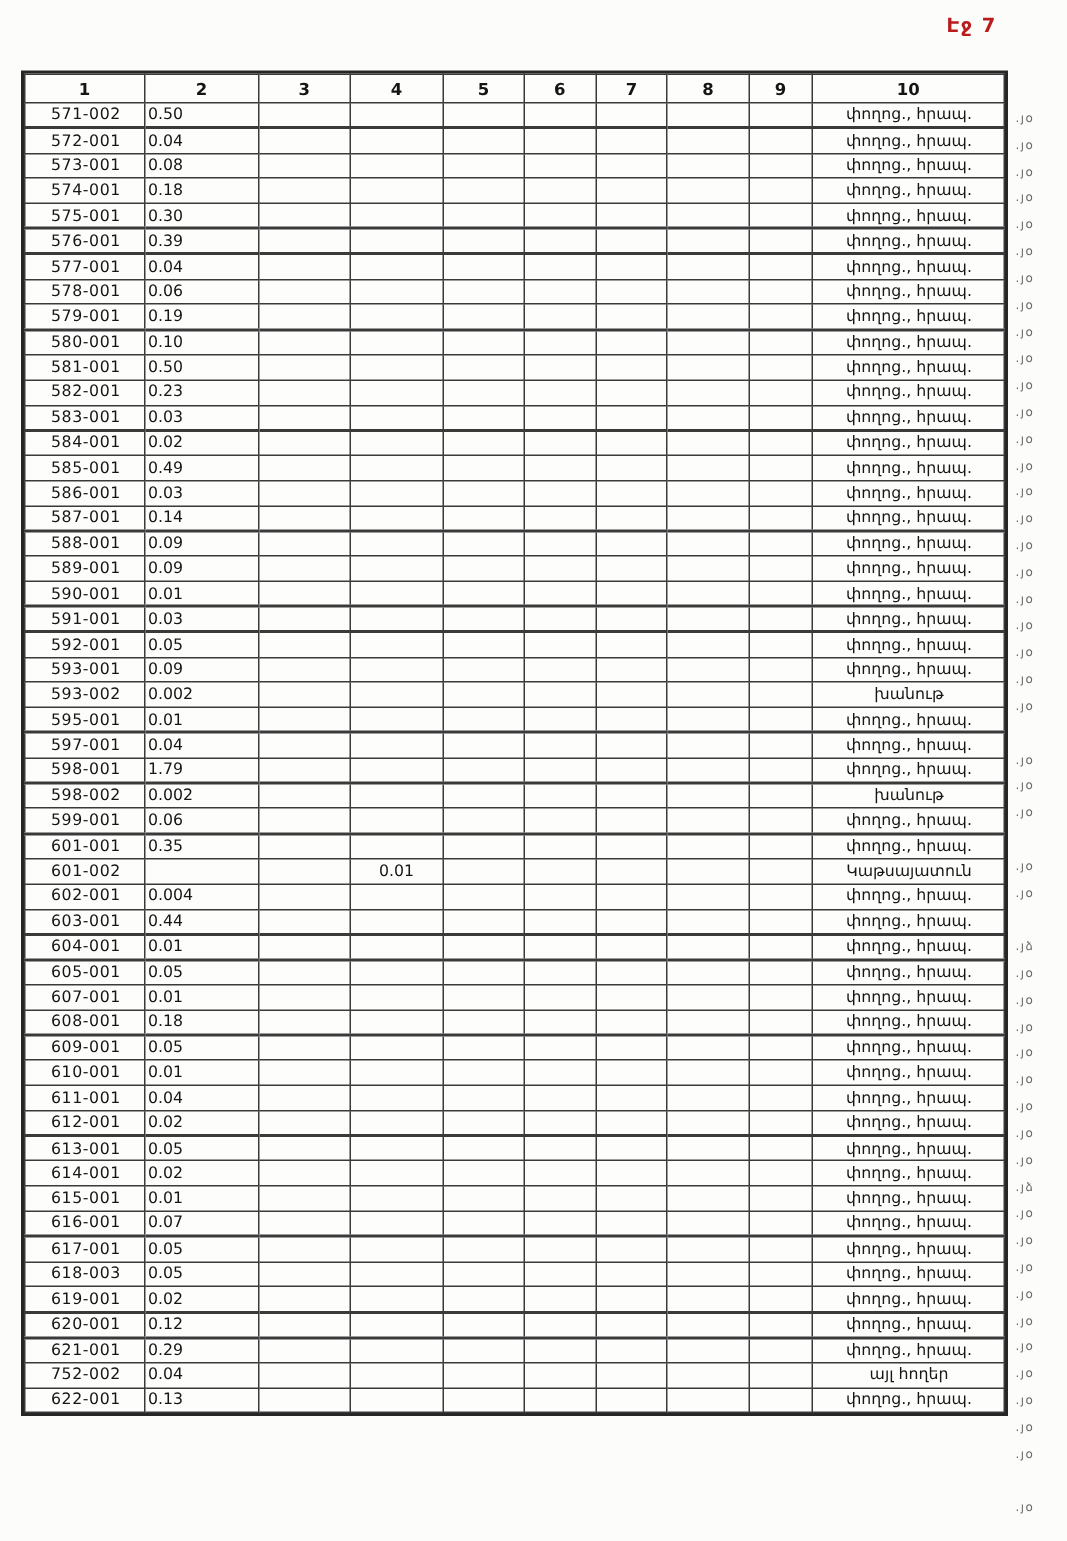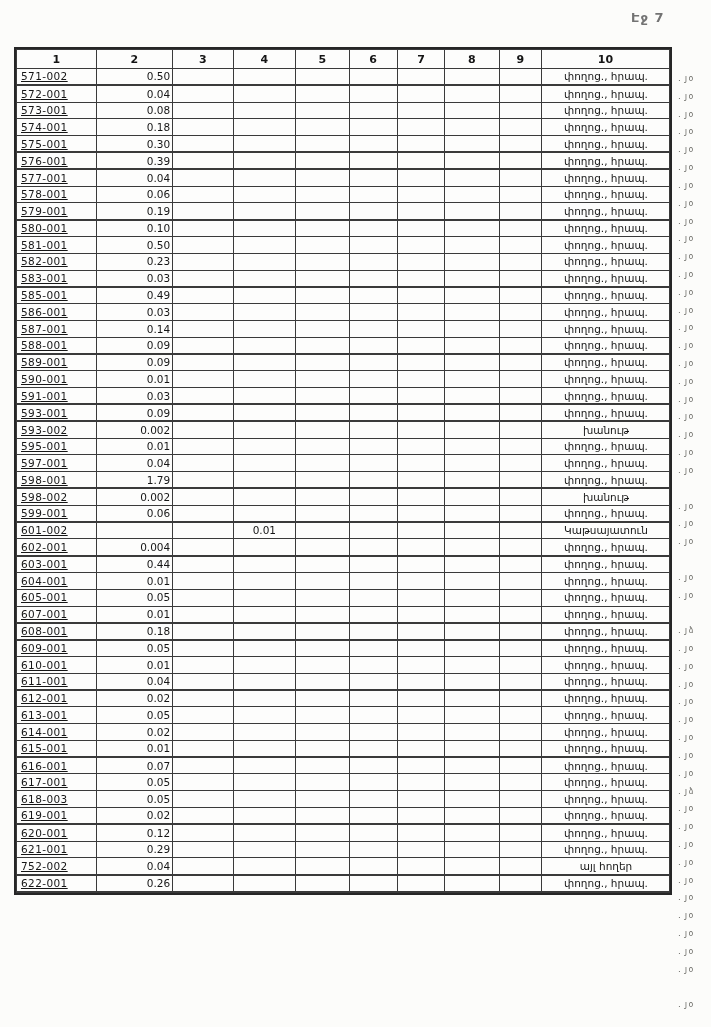--- a/index.html
+++ b/index.html
@@ -6,21 +6,21 @@
   body{
     width:711px;height:1027px;position:relative;
     background:#fcfcfa;
     font-family:"DejaVu Sans", sans-serif;
     color:#1c1c1c;
     overflow:hidden;
   }
   .page-label{
     position:absolute;top:10px;left:631px;
     font-size:13px;font-weight:bold;letter-spacing:1px;
-    color:#737373;
+    color:#b91c1c;
   }
   .table-wrap{
     position:absolute;left:14px;top:47px;width:658px;
     border:2px solid #262626;
     background:#fdfdfc;
     box-sizing:border-box;
   }
   table{
     width:100%;
     border-collapse:collapse;
@@ -39,29 +39,29 @@
     font-weight:600;
     text-align:center;
     color:#151515;
   }
   td{
     height:16.8px;
     font-size:10.5px;
     line-height:1;
     color:#161616;
   }
-  td.c1{text-align:left;padding-left:4px;letter-spacing:0.4px;text-decoration:underline;}
-  td.c2{text-align:right;}
+  td.c1{text-align:center;padding-left:4px;letter-spacing:0.4px;}
+  td.c2{text-align:left;}
   td.c4{text-align:center;}
   td.c10{text-align:center;padding-left:3px;}
   
   tbody tr:nth-child(4n+1) td{border-bottom-width:2px;}
   tbody tr:nth-child(7n) td{border-top-width:2px;}
   .marks{
-    position:absolute;left:677px;top:70px;width:32px;font-family:Liberation Mono, monospace;
+    position:absolute;left:677px;top:70px;width:32px;
   }
   .mark{
     height:17.82px;
     font-size:8px;
     line-height:17.82px;
     color:#6b6b66;
     letter-spacing:1px;
   }
 </style>
 </head>
@@ -248,20 +248,32 @@
           <td class="c3"></td>
           <td class="c4"></td>
           <td class="c5"></td>
           <td class="c6"></td>
           <td class="c7"></td>
           <td class="c8"></td>
           <td class="c9"></td>
           <td class="c10">փողոց., հրապ.</td>
         </tr>
         <tr>
+          <td class="c1">584-001</td>
+          <td class="c2">0.02</td>
+          <td class="c3"></td>
+          <td class="c4"></td>
+          <td class="c5"></td>
+          <td class="c6"></td>
+          <td class="c7"></td>
+          <td class="c8"></td>
+          <td class="c9"></td>
+          <td class="c10">փողոց., հրապ.</td>
+        </tr>
+        <tr>
           <td class="c1">585-001</td>
           <td class="c2">0.49</td>
           <td class="c3"></td>
           <td class="c4"></td>
           <td class="c5"></td>
           <td class="c6"></td>
           <td class="c7"></td>
           <td class="c8"></td>
           <td class="c9"></td>
           <td class="c10">փողոց., հրապ.</td>
@@ -332,20 +344,32 @@
           <td class="c3"></td>
           <td class="c4"></td>
           <td class="c5"></td>
           <td class="c6"></td>
           <td class="c7"></td>
           <td class="c8"></td>
           <td class="c9"></td>
           <td class="c10">փողոց., հրապ.</td>
         </tr>
         <tr>
+          <td class="c1">592-001</td>
+          <td class="c2">0.05</td>
+          <td class="c3"></td>
+          <td class="c4"></td>
+          <td class="c5"></td>
+          <td class="c6"></td>
+          <td class="c7"></td>
+          <td class="c8"></td>
+          <td class="c9"></td>
+          <td class="c10">փողոց., հրապ.</td>
+        </tr>
+        <tr>
           <td class="c1">593-001</td>
           <td class="c2">0.09</td>
           <td class="c3"></td>
           <td class="c4"></td>
           <td class="c5"></td>
           <td class="c6"></td>
           <td class="c7"></td>
           <td class="c8"></td>
           <td class="c9"></td>
           <td class="c10">փողոց., հրապ.</td>
@@ -416,20 +440,32 @@
           <td class="c3"></td>
           <td class="c4"></td>
           <td class="c5"></td>
           <td class="c6"></td>
           <td class="c7"></td>
           <td class="c8"></td>
           <td class="c9"></td>
           <td class="c10">փողոց., հրապ.</td>
         </tr>
         <tr>
+          <td class="c1">601-001</td>
+          <td class="c2">0.35</td>
+          <td class="c3"></td>
+          <td class="c4"></td>
+          <td class="c5"></td>
+          <td class="c6"></td>
+          <td class="c7"></td>
+          <td class="c8"></td>
+          <td class="c9"></td>
+          <td class="c10">փողոց., հրապ.</td>
+        </tr>
+        <tr>
           <td class="c1">601-002</td>
           <td class="c2"></td>
           <td class="c3"></td>
           <td class="c4">0.01</td>
           <td class="c5"></td>
           <td class="c6"></td>
           <td class="c7"></td>
           <td class="c8"></td>
           <td class="c9"></td>
           <td class="c10">Կաթսայատուն</td>
@@ -669,21 +705,21 @@
           <td class="c4"></td>
           <td class="c5"></td>
           <td class="c6"></td>
           <td class="c7"></td>
           <td class="c8"></td>
           <td class="c9"></td>
           <td class="c10">այլ հողեր</td>
         </tr>
         <tr>
           <td class="c1">622-001</td>
-          <td class="c2">0.26</td>
+          <td class="c2">0.13</td>
           <td class="c3"></td>
           <td class="c4"></td>
           <td class="c5"></td>
           <td class="c6"></td>
           <td class="c7"></td>
           <td class="c8"></td>
           <td class="c9"></td>
           <td class="c10">փողոց., հրապ.</td>
         </tr>
       </tbody>

